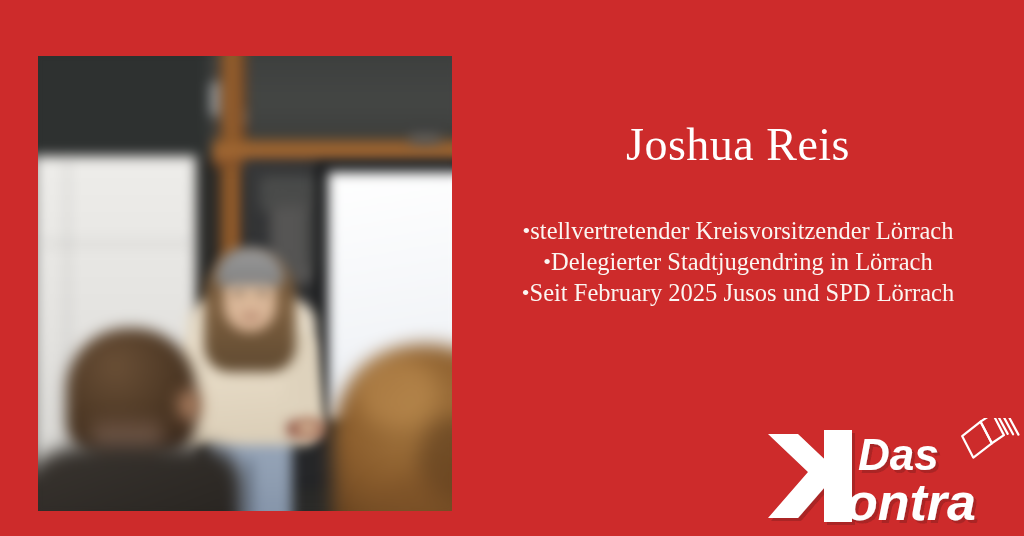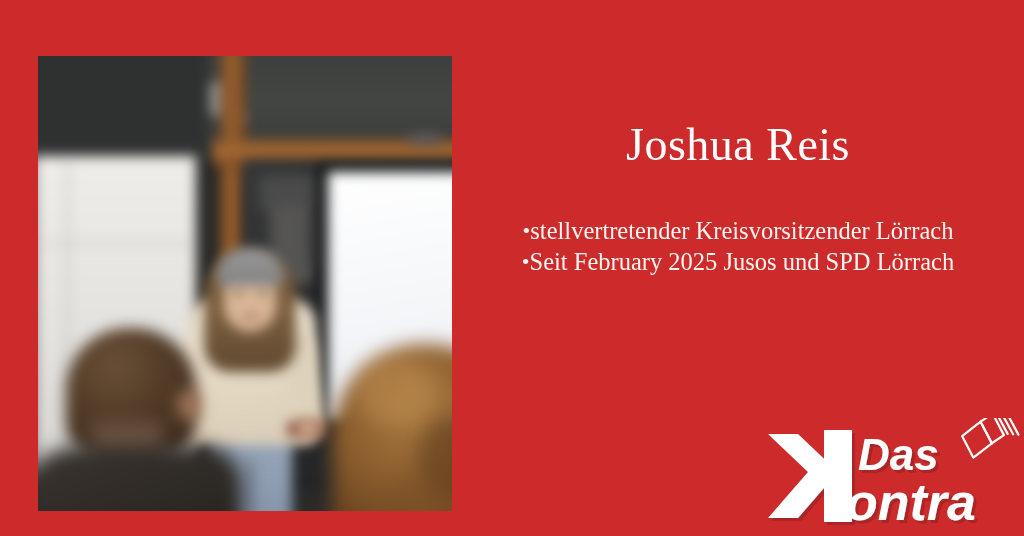--- a/index.html
+++ b/index.html
@@ -301,20 +301,21 @@
 
     <div id="photo-soft"></div>
   </div>
 
   <div id="text-col">
 
     <h1 id="name-title">Joshua Reis</h1>
 
     <ul class="bullet-list">
       <li class="bullet-item"><span class="bullet-dot">•</span><span>stellvertretender Kreisvorsitzender Lörrach</span></li>
+      <li class="bullet-item"><span class="bullet-dot">•</span><span>Delegierter Stadtjugendring in Lörrach</span></li>
       <li class="bullet-item"><span class="bullet-dot">•</span><span>Seit February 2025 Jusos und SPD Lörrach</span></li>
     </ul>
   </div>
 
   <div id="logo">
     <svg width="258" height="110" viewBox="0 0 258 110" xmlns="http://www.w3.org/2000/svg">
       <defs>
         <filter id="dropsh" x="-20%" y="-20%" width="150%" height="150%">
           <feDropShadow dx="3" dy="3" stdDeviation="0" flood-color="#8d1f1f" flood-opacity="0.55"></feDropShadow>
         </filter>

